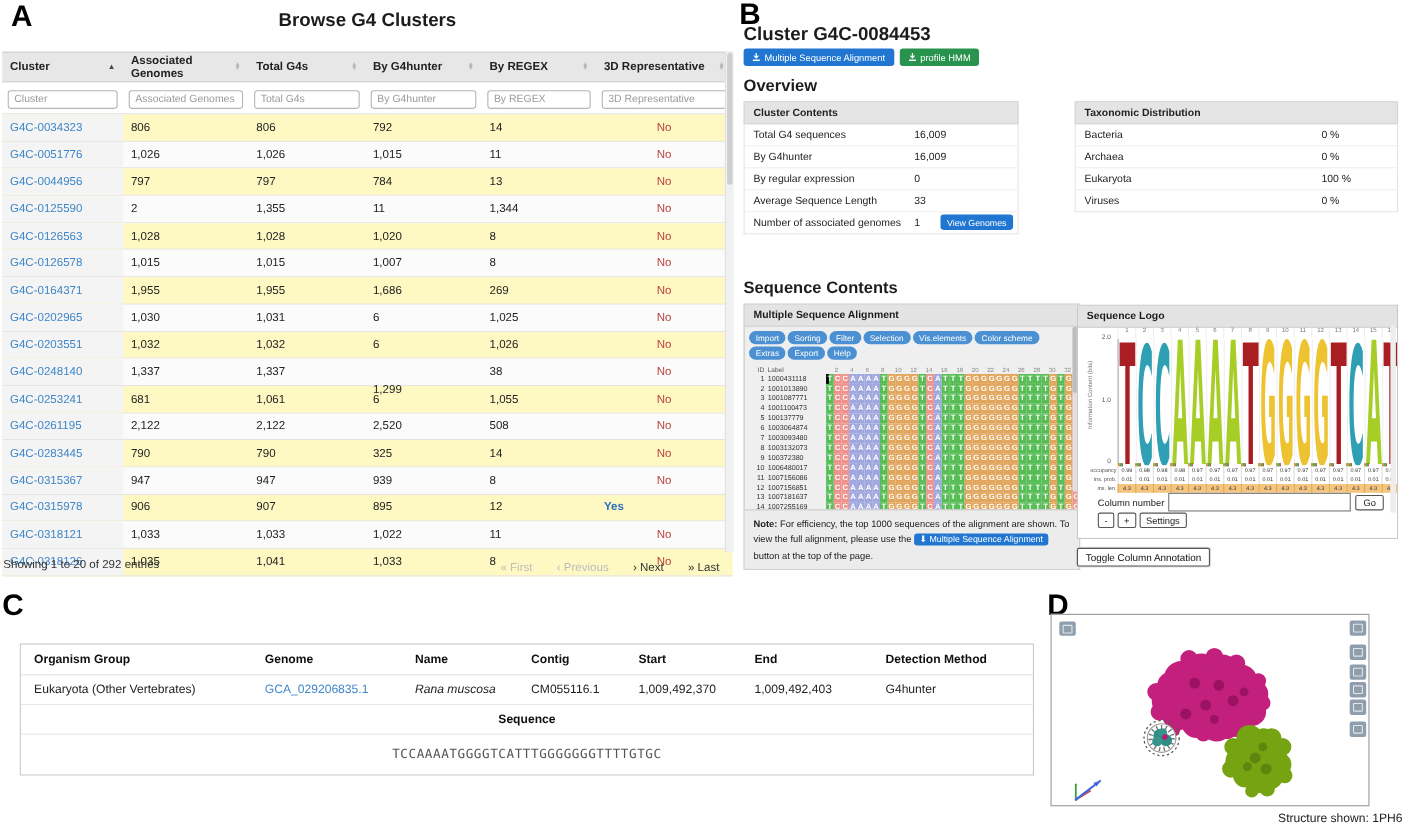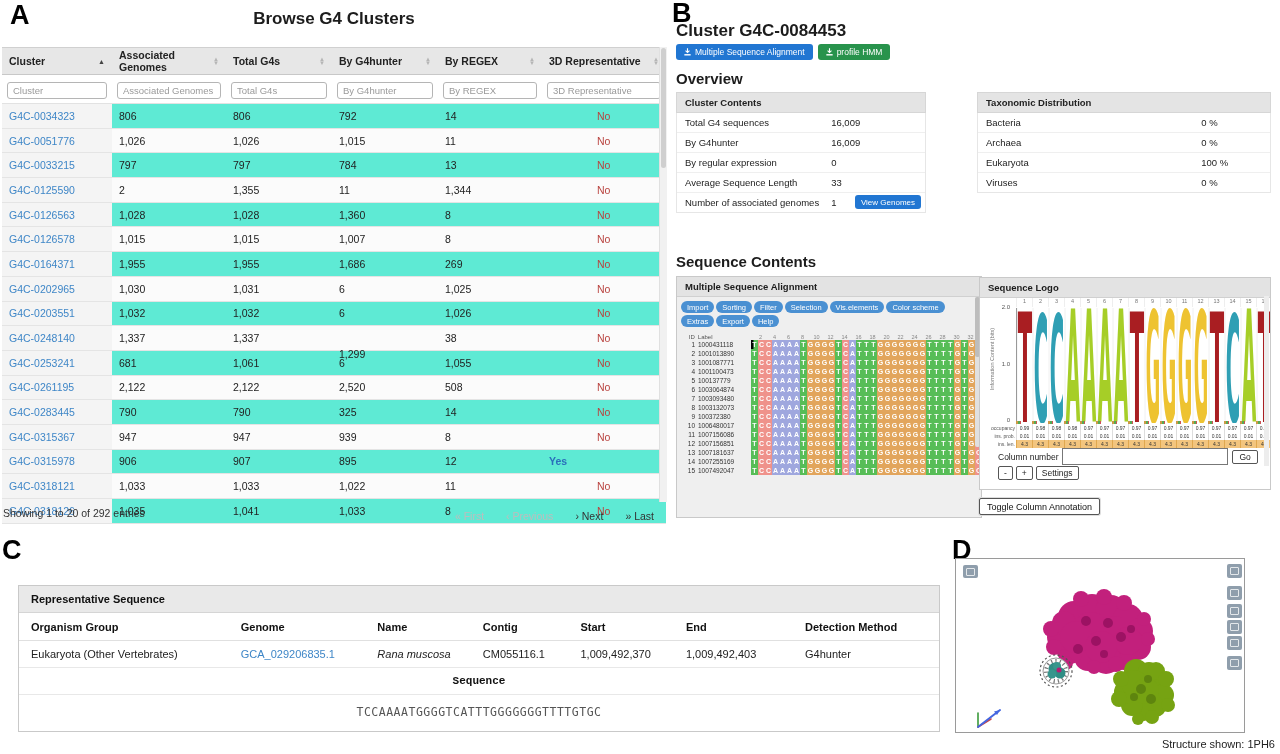--- a/index.html
+++ b/index.html
@@ -13,21 +13,21 @@
   #pa-title{left:0;top:9px;width:668px;text-align:center;font-size:17px;font-weight:bold;color:#1c1c1c;}
   #pa-table{left:2px;top:47px;width:664px;}
   .ta-head{display:flex;background:#e7e7e7;border-top:1px solid #d0d0d0;border-bottom:1px solid #c8c8c8;height:26px;align-items:center;}
   .ta-head .hcell{font-weight:bold;font-size:10.5px;color:#222;padding:0 7px;display:flex;justify-content:space-between;align-items:center;box-sizing:border-box;}
   .sort-asc{color:#444;font-size:7px;}
   .sort-both{display:flex;flex-direction:column;color:#b5b5b5;font-size:6px;line-height:4px;}
   .ta-filter{display:flex;height:28px;background:#fff;border-bottom:1px solid #e2e2e2;align-items:center;}
   .ta-filter .fcell{padding:0 5px;box-sizing:border-box;}
   .ta-filter input{width:100%;height:17px;font-size:9.5px;border:1px solid #b5b5b5;border-radius:3px;padding:0 5px;color:#333;box-sizing:border-box;font-family:"Liberation Sans",sans-serif;}
   .ta-filter input::placeholder{color:#9a9a9a;}
-  .ta-row{display:flex;height:23.7px;align-items:center;border-bottom:1px solid #e4e4e4;font-size:10.5px;background:#5eead4;}
+  .ta-row{display:flex;height:23.7px;align-items:center;border-bottom:1px solid #e4e4e4;font-size:10.5px;background:#fef9c3;}
   .ta-row:nth-child(even){background:#fbfbfb;}
   .ta-row .c{padding:0 7px;box-sizing:border-box;white-space:nowrap;overflow:hidden;}
   .ta-row .c0{background:#f4f4f4;height:100%;display:flex;align-items:center;}
   a.glink{color:#3e86c7;text-decoration:none;}
   .no{color:#b9433f;margin-left:48px;}
   .yes{color:#2a6fbb;font-weight:bold;}
   #pa-showing{left:3px;top:507px;font-size:10.5px;color:#333;}
   #pa-pag{right:14px;top:510px;display:flex;gap:22px;font-size:10.5px;}
   .pag-dis{color:#bdbdbd;}
   .pag-en{color:#333;}
@@ -102,21 +102,21 @@
   #logo-scroll{position:absolute;right:1px;top:18px;width:5px;height:170px;background:#ededed;}
 
   
   #pc{left:0;top:535px;width:950px;height:219px;}
   #pc-label{left:2px;top:2px;}
   #pc-table{left:18px;top:50px;width:922px;border:1px solid #c9c9c9;background:#fff;box-sizing:border-box;}
   #pc-title{background:#e9e9e9;font-weight:bold;font-size:11px;padding:7px 12px;border-bottom:1px solid #d5d5d5;color:#111;}
   #pc-cols{display:flex;padding:8px 12px 7px 12px;border-bottom:1px solid #e0e0e0;font-weight:bold;font-size:11px;color:#111;}
   #pc-row{display:flex;padding:7px 12px;border-bottom:1px solid #e8e8e8;font-size:11px;color:#222;align-items:center;}
   .pc-c{box-sizing:border-box;padding-right:8px;white-space:nowrap;overflow:hidden;}
-  #pc-seqh{text-align:center;font-weight:bold;font-size:11px;padding:7px 0;border-bottom:1px solid #e8e8e8;color:#111;font-family:Liberation Mono, monospace;}
+  #pc-seqh{text-align:center;font-weight:bold;font-size:11px;padding:7px 0;border-bottom:1px solid #e8e8e8;color:#111;}
   #pc-seq{text-align:center;font-size:11.5px;color:#555;padding:10px 0 12px 0;font-family:"DejaVu Sans Mono",monospace;letter-spacing:0.5px;}
   .ital{font-style:italic;}
 
   
   #pd{left:950px;top:535px;width:330px;height:219px;}
   #pd-label{left:2px;top:2px;}
   #pd-box{left:5px;top:23px;width:290px;height:175px;border:1px solid #9a9a9a;background:#fff;box-sizing:border-box;}
   .vbtn{position:absolute;background:#8f9eac;border-radius:2px;display:flex;align-items:center;justify-content:center;}
   .vbtn span{display:block;width:7px;height:6px;border:1px solid rgba(255,255,255,0.75);border-radius:1px;}
   #pd-cap{right:5px;top:203px;font-size:11px;color:#222;text-align:right;}
@@ -195,21 +195,21 @@
               <a class="glink" href="#">G4C-0051776</a>
             </div>
             <div class="c" style="width: 114px;">1,026</div>
             <div class="c" style="width: 106px;">1,026</div>
             <div class="c" style="width: 106px;">1,015</div>
             <div class="c" style="width: 104px;">11</div>
             <div class="c" style="width: 124px;"><span class="no">No</span></div>
           </div>
           <div class="ta-row">
             <div class="c c0" style="width: 110px;">
-              <a class="glink" href="#">G4C-0033215</a>
+              <a class="glink" href="#">G4C-0044956</a>
             </div>
             <div class="c" style="width: 114px;">797</div>
             <div class="c" style="width: 106px;">797</div>
             <div class="c" style="width: 106px;">784</div>
             <div class="c" style="width: 104px;">13</div>
             <div class="c" style="width: 124px;"><span class="no">No</span></div>
           </div>
           <div class="ta-row">
             <div class="c c0" style="width: 110px;">
               <a class="glink" href="#">G4C-0125590</a>
@@ -219,21 +219,21 @@
             <div class="c" style="width: 106px;">11</div>
             <div class="c" style="width: 104px;">1,344</div>
             <div class="c" style="width: 124px;"><span class="no">No</span></div>
           </div>
           <div class="ta-row">
             <div class="c c0" style="width: 110px;">
               <a class="glink" href="#">G4C-0126563</a>
             </div>
             <div class="c" style="width: 114px;">1,028</div>
             <div class="c" style="width: 106px;">1,028</div>
-            <div class="c" style="width: 106px;">1,360</div>
+            <div class="c" style="width: 106px;">1,020</div>
             <div class="c" style="width: 104px;">8</div>
             <div class="c" style="width: 124px;"><span class="no">No</span></div>
           </div>
           <div class="ta-row">
             <div class="c c0" style="width: 110px;">
               <a class="glink" href="#">G4C-0126578</a>
             </div>
             <div class="c" style="width: 114px;">1,015</div>
             <div class="c" style="width: 106px;">1,015</div>
             <div class="c" style="width: 106px;">1,007</div>
@@ -1074,20 +1074,23 @@
               <span class="msa-cell nt-G">G</span>
               <span class="msa-cell nt-T">T</span>
               <span class="msa-cell nt-G">G</span>
               <span class="msa-cell nt-C">C</span>
             </span>
           </div>
         </div>
       <div id="msa-scroll">
           <div></div>
         </div>
+      <div id="msa-note">
+        <b>Note:</b><span> For efficiency, the top 1000 sequences of the alignment are shown. To view the full alignment, please use the </span><button class="note-btn">⬇ <span>Multiple Sequence Alignment</span></button><span> button at the top of the page.</span>
+      </div>
     </div>
 
     <div id="logo" class="abs">
       <div class="panel-h">Sequence Logo</div>
       <div id="logo-ylab">Information Content (bits)</div>
       <div class="ytick" style="top:26px;">2.0</div>
       <div class="ytick" style="top:83px;">1.0</div>
       <div class="ytick" style="top:139px;">0</div>
       <div id="logo-ruler">
           <span class="lg-rnum">1</span>
@@ -1212,21 +1215,20 @@
         <button class="sq-btn">Settings</button>
       </div>
       <div id="logo-scroll"></div>
     </div>
     <button id="toggle-btn" class="abs">Toggle Column Annotation</button>
   </div>
 
   <div id="pc" class="abs">
     <div id="pc-label" class="abs plabel">C</div>
     <div id="pc-table" class="abs">
-      <div id="pc-title">Representative Sequence</div>
       <div id="pc-cols">
           <div class="pc-c" style="width: 215px;">Organism Group</div>
           <div class="pc-c" style="width: 140px;">Genome</div>
           <div class="pc-c" style="width: 108px;">Name</div>
           <div class="pc-c" style="width: 100px;">Contig</div>
           <div class="pc-c" style="width: 108px;">Start</div>
           <div class="pc-c" style="width: 122px;">End</div>
           <div class="pc-c" style="width: 125px;">Detection Method</div>
         </div>
       <div id="pc-row">

